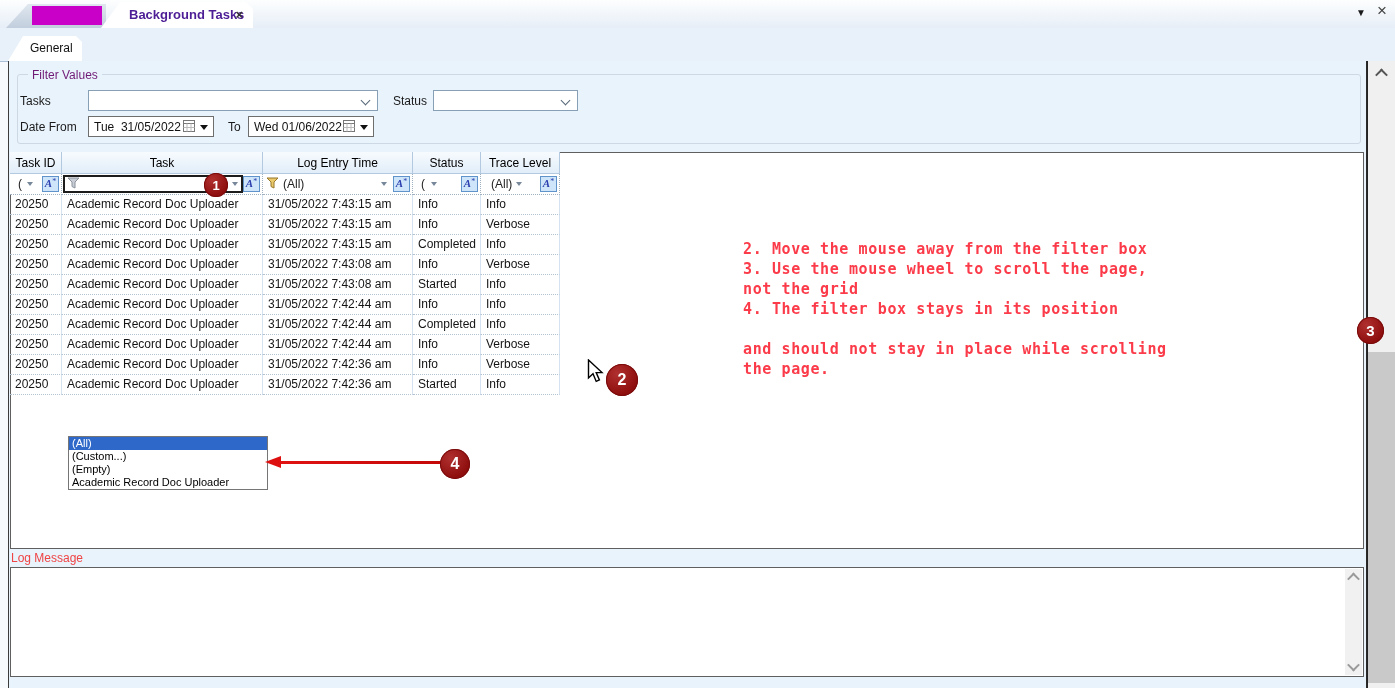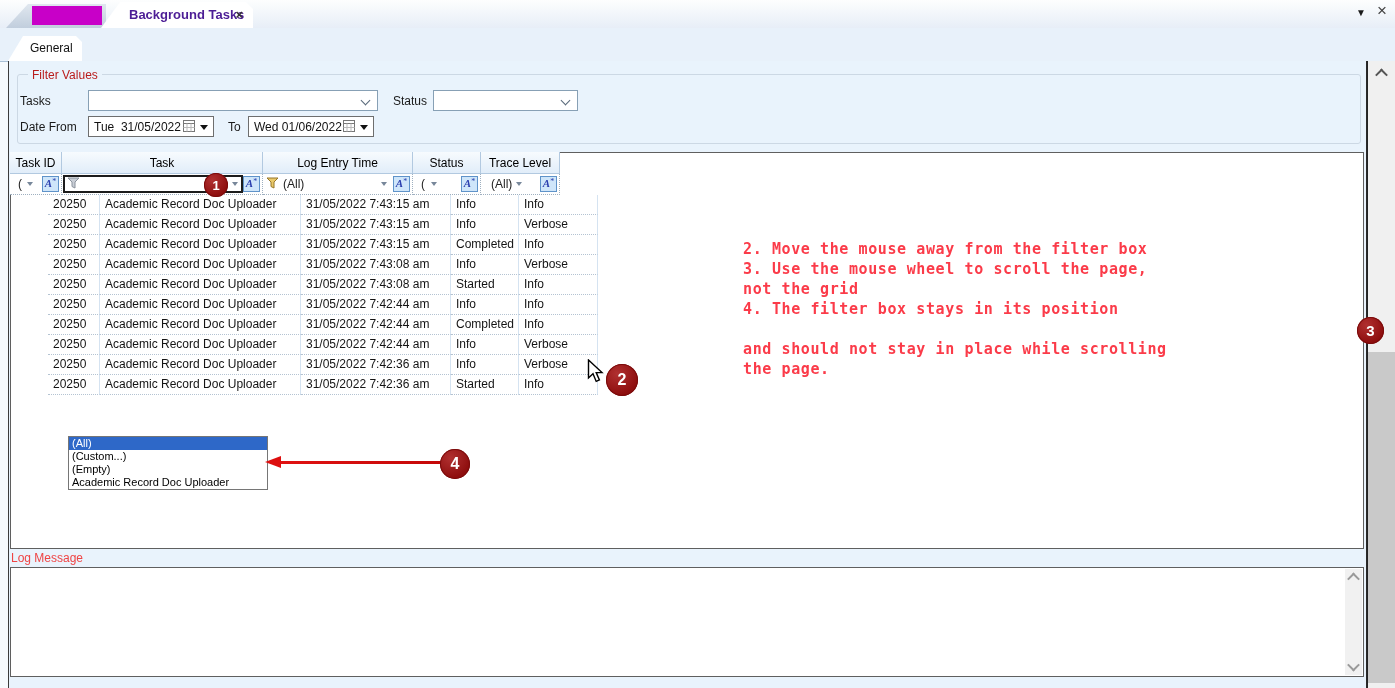--- a/index.html
+++ b/index.html
@@ -32,21 +32,21 @@
           filter:drop-shadow(0 0 1px #8fa6bc);}
   .subtab span{position:absolute;left:22px;top:5px;font-weight:normal;font-size:12px;}
 
   
   .content{position:absolute;left:8px;top:61px;width:1359px;height:627px;
            background:#e9f3fc;border-left:1px solid #3c3c3c;border-right:1px solid #2a2a2a;box-sizing:border-box;}
 
   
   .groupbox{position:absolute;left:17px;top:74px;width:1342px;height:68px;
             border:1px solid #ccd8e4;border-radius:3px;}
-  .groupbox-label{position:absolute;left:28px;top:68px;background:#e9f3fc;padding:0 4px;font-size:12px;color:#b91c1c;}
+  .groupbox-label{position:absolute;left:28px;top:68px;background:#e9f3fc;padding:0 4px;font-size:12px;color:#701a75;}
   .flabel{position:absolute;font-size:12px;color:#1a1a1a;}
   .combo{position:absolute;height:21px;background:#fff;border:1px solid #87a0b5;box-sizing:border-box;}
   .combo .chev{position:absolute;right:8px;top:6px;width:6px;height:6px;
                border-right:1.6px solid #57687a;border-bottom:1.6px solid #57687a;transform:rotate(45deg);}
   .datebox{position:absolute;height:21px;background:#fff;border:1px solid #6e6e6e;box-sizing:border-box;}
   .datebox .dval{position:absolute;left:5px;top:3px;font-size:12px;white-space:pre;}
   .cal-icon{position:absolute;right:18px;top:3px;}
   .darr{position:absolute;right:5px;top:8px;width:0;height:0;
         border-left:4px solid transparent;border-right:4px solid transparent;border-top:5px solid #111;}
 
@@ -64,21 +64,21 @@
          display:flex;align-items:flex-start;justify-content:center;margin-left:auto;margin-right:2px;
          font-family:"Liberation Serif",serif;color:#2b3fae;font-size:11px;line-height:13px;}
   .acase i{font-weight:bold;}
   .acase sup{font-size:8px;line-height:10px;color:#2b3fae;}
   .fchev{width:0;height:0;border-left:3.5px solid transparent;border-right:3.5px solid transparent;
          border-top:4px solid #77879a;margin-left:7px;}
   .taskfilterbox{display:flex;align-items:center;flex:1 1 auto;height:18px;margin-left:1px;
                  border:2px solid #1c1c1c;background:#fff;box-sizing:border-box;}
   .taskfilterbox .fchev{margin-left:auto;margin-right:3px;}
   .gbody{position:absolute;left:10px;top:195px;}
-  .grid-row{display:grid;grid-template-columns:52px 201px 150px 68px 79px;height:20px;padding-left:38px;}
+  .grid-row{display:grid;grid-template-columns:52px 201px 150px 68px 79px;height:20px;}
   .grid-row > div{border-right:1px solid #d5e3f1;border-bottom:1px dotted #b4c3d2;
                   box-sizing:border-box;padding-left:5px;line-height:19px;font-size:12px;color:#141414;
                   white-space:nowrap;overflow:hidden;}
 
   
   .listbox{position:absolute;left:68px;top:436px;width:198px;background:#fff;
            border:1px solid #767676;box-sizing:content-box;}
   .listbox .item{height:13px;line-height:13px;font-size:11px;padding-left:3px;color:#000;white-space:nowrap;}
   .listbox .item.selected{background:#2e68c8;color:#fff;}
 

